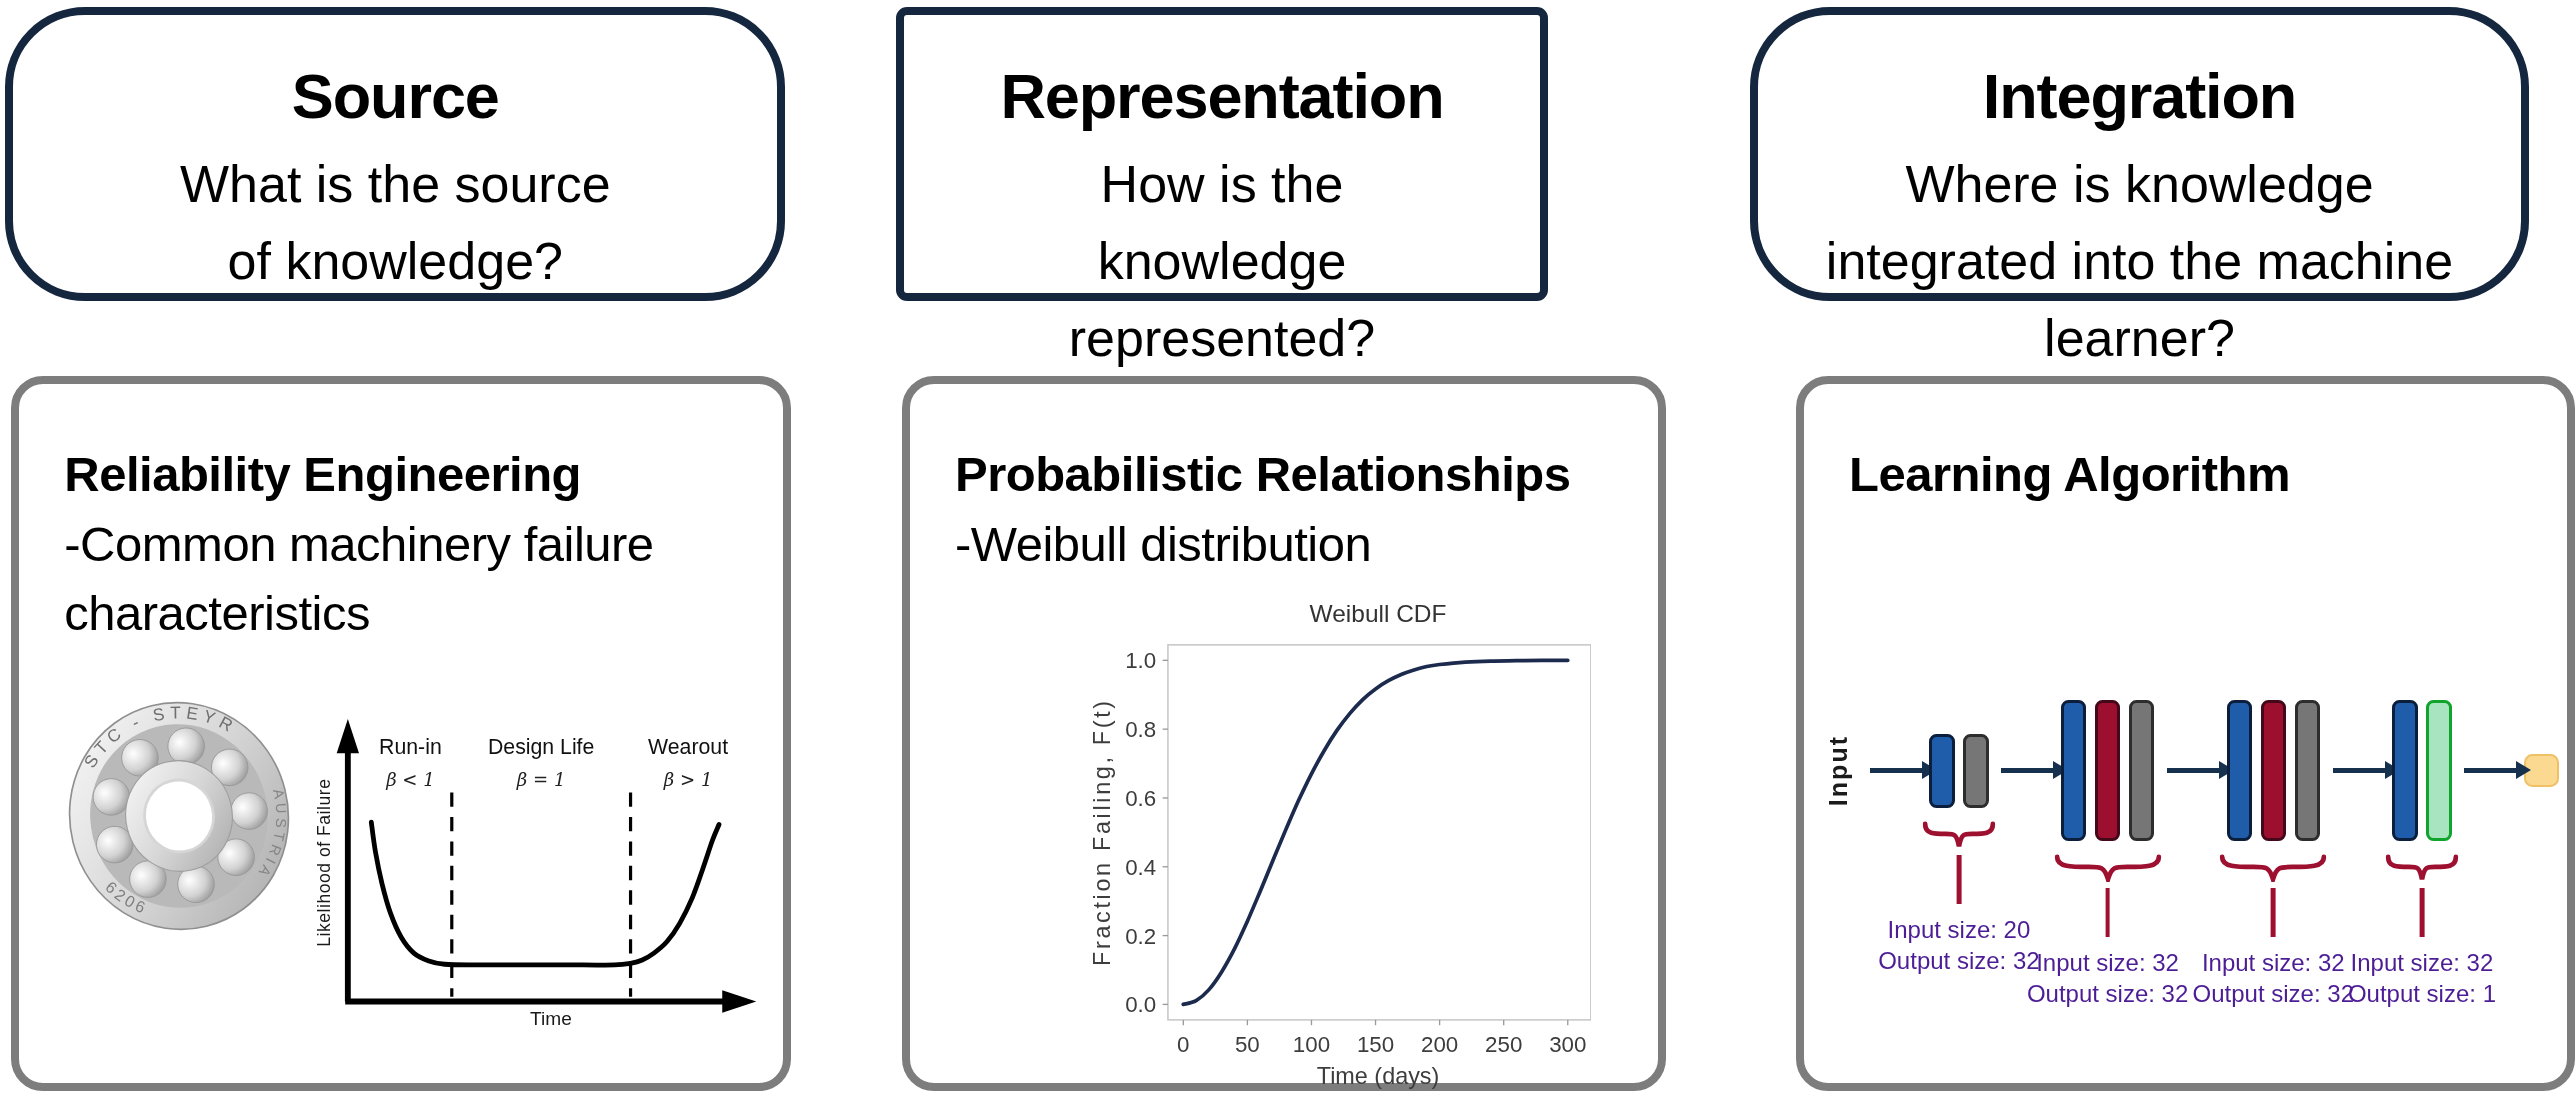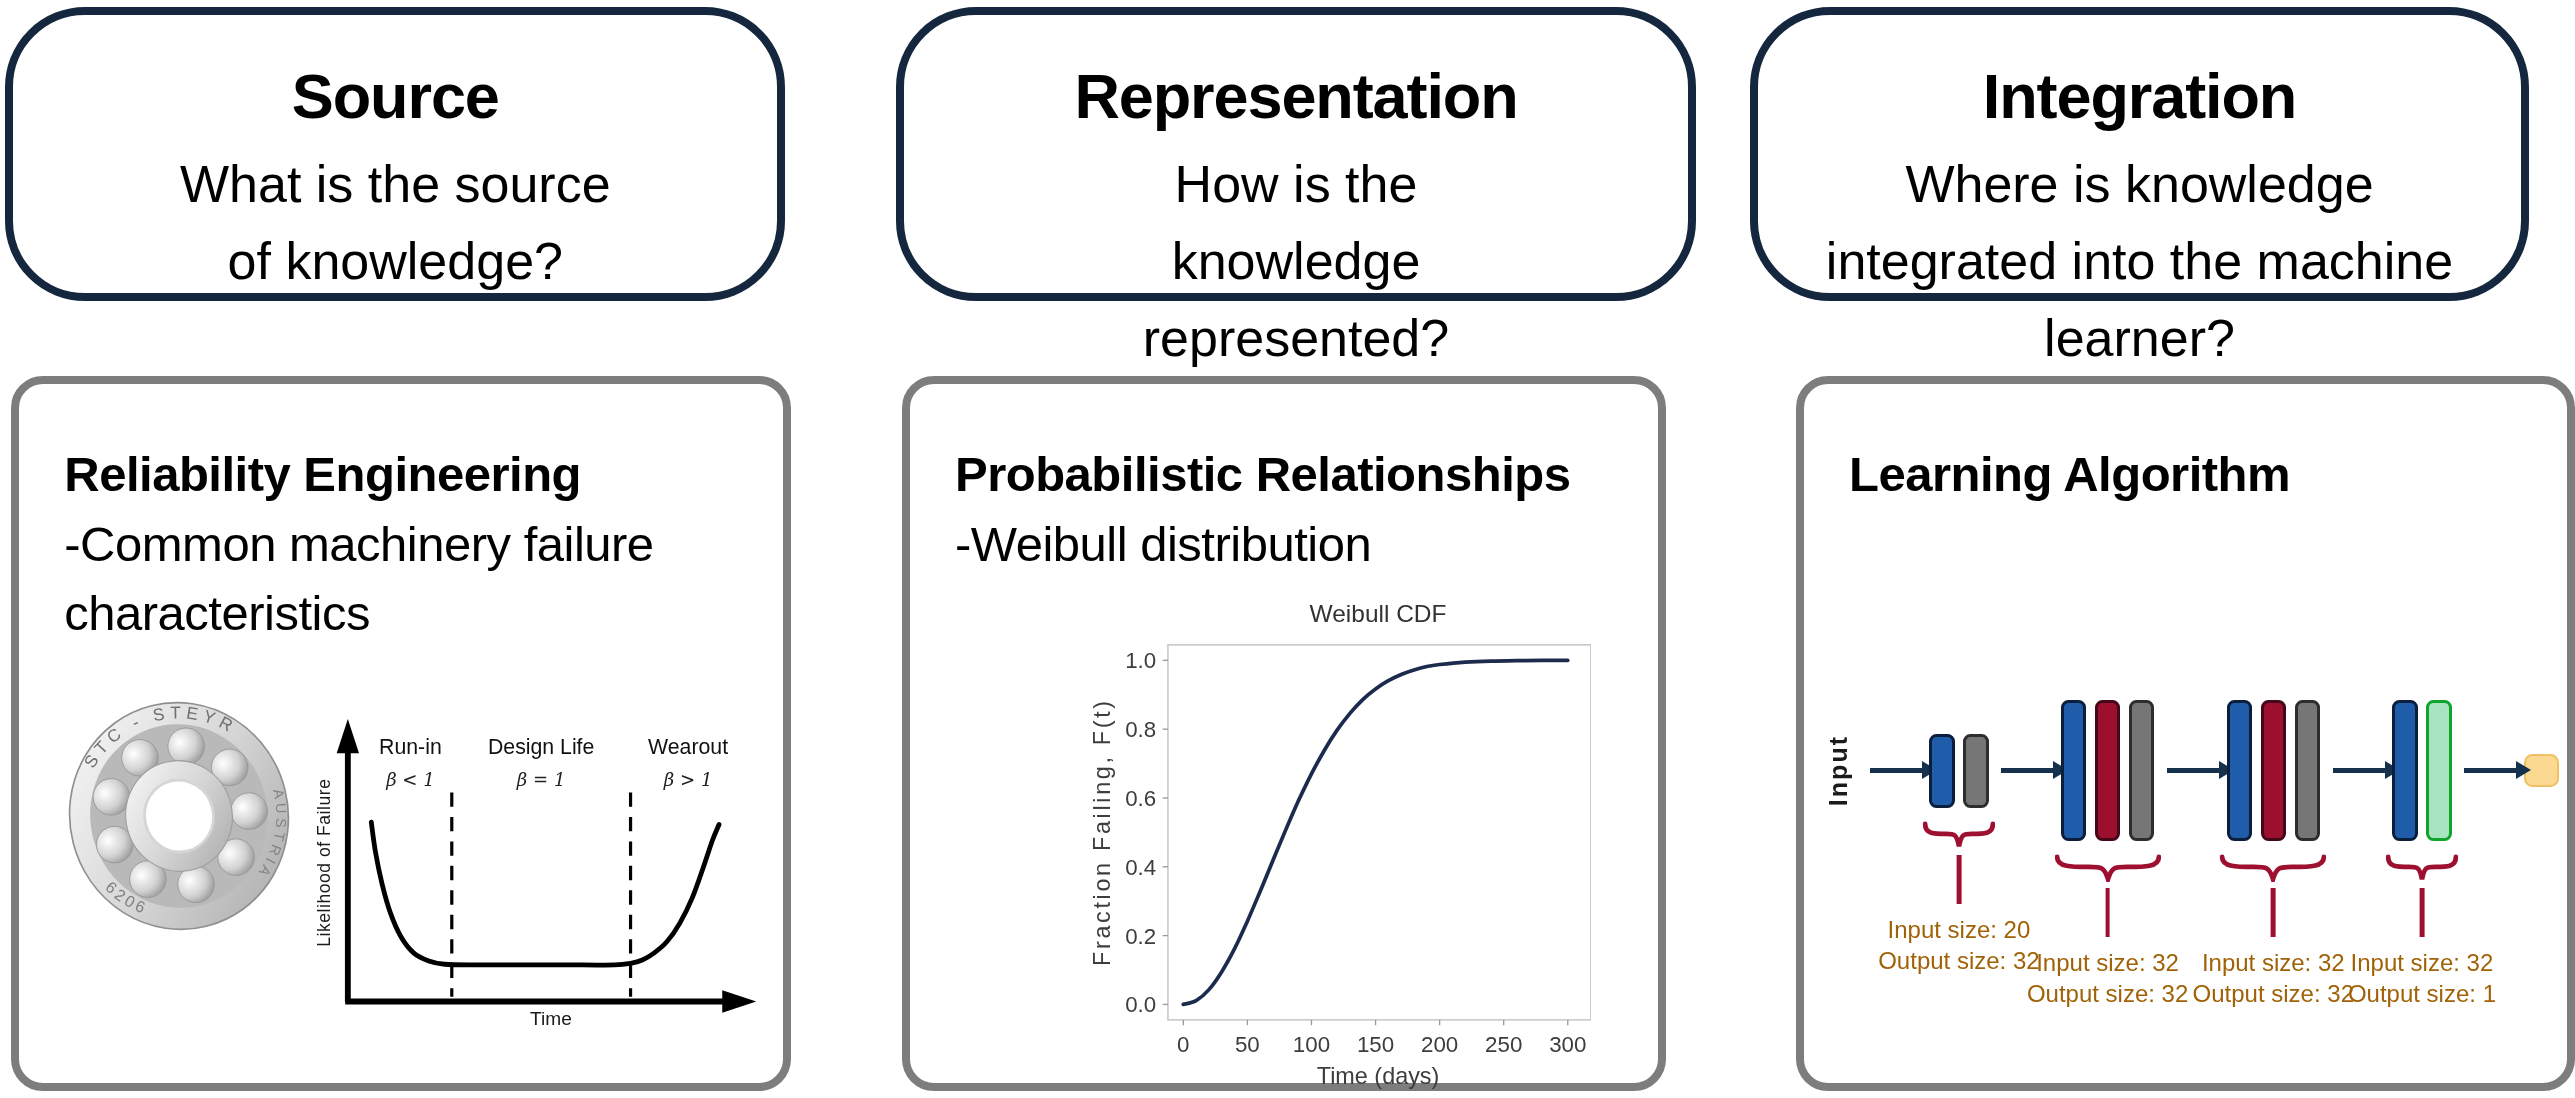--- a/index.html
+++ b/index.html
@@ -1,20 +1,20 @@
 <!DOCTYPE html>
 <html style="--hdr-border: #15263f; --card-border: #7d7d7d; --nn-blue: #1f5caa; --nn-blue-border: #0b1f3c; --nn-maroon: #9c0f2f; --nn-maroon-border: #45081a; --nn-gray: #767676; --nn-gray-border: #2d2d2d; --nn-green: #a9e4c0; --nn-green-border: #0fa42c; --nn-out: #fbd991; --nn-out-border: #efc066; --nn-brace: #9e1030; --nn-arrow: #16314e;font-size:8.5px"><head>
 <meta charset="utf-8">
 <style>
   html,body{margin:0;padding:0;background:#ffffff;overflow:hidden;}
   body{width:2576px;height:1098px;font-family:"Liberation Sans","DejaVu Sans",sans-serif;color:#000;}
   .canvas{position:relative;width:2576px;height:1098px;background:#fff;padding-left:44px;}
   .hbox{position:absolute;top:7.4px;height:294px;box-sizing:border-box;
         border:8px solid var(--hdr-border,#15263f);border-radius:80px;background:#fff;text-align:center;}
-  #h1{left:5.3px;width:780px;} #h2{left:896px;width:800px;} #h3{left:1750px;width:779px;}
+  #h1{left:5.3px;width:780px;} #h2{left:896px;width:652px;border-radius:11px;} #h3{left:1750px;width:779px;}
   .h-title{font-size:63px;font-weight:bold;letter-spacing:-1.1px;margin-top:42px;line-height:1.25;}
   .h-sub{font-size:52px;line-height:1.48;margin:9.6px auto 0;}
   #h1 .h-sub{max-width:468px;} #h2 .h-sub{max-width:452px;} #h3 .h-sub{max-width:697px;}
   .cbox{position:absolute;top:376px;height:715px;box-sizing:border-box;
         border:8.5px solid var(--card-border,#7d7d7d);border-radius:32px;background:#fff;margin-left:6px;}
   #c1{left:5.3px;width:780px;} #c2{left:896px;width:764px;} #c3{left:1790px;width:779px;}
   .c-text{position:absolute;left:45px;right:45px;top:56px;}
   .c-title{font-size:49px;font-weight:bold;letter-spacing:-0.5px;line-height:1.42;}
   .c-body{font-size:49px;font-weight:normal;letter-spacing:-0.5px;line-height:1.42;}
   svg{font-family:"Liberation Sans","DejaVu Sans",sans-serif;}
@@ -34,21 +34,21 @@
   .bar{box-sizing:border-box;width:25.5px;border-radius:7.4px;border:3.7px solid #000;flex:none;}
   .bar.tall{height:141px;} .bar.short{height:74px;}
   .bar.blue{background:var(--nn-blue);border-color:var(--nn-blue-border);}
   .bar.maroon{background:var(--nn-maroon);border-color:var(--nn-maroon-border);}
   .bar.gray{background:var(--nn-gray);border-color:var(--nn-gray-border);}
   .bar.green{background:var(--nn-green);border-color:var(--nn-green-border);}
   .nn-brace{position:absolute;left:50%;transform:translateX(-50%);}
   .nn-group.tall .nn-brace{top:187px;} .nn-group.short .nn-brace{top:154px;}
   .brace-line{position:absolute;left:50%;transform:translateX(-50%);width:4.8px;background:var(--nn-brace,#9e1030);}
   .nn-group.tall .brace-line{top:222px;height:49px;} .nn-group.short .brace-line{top:189px;height:49px;}
-  .nn-label{position:absolute;left:50%;transform:translateX(-50%);text-align:center;font-size:24px;line-height:1.3;color:#a16207;white-space:nowrap;}
+  .nn-label{position:absolute;left:50%;transform:translateX(-50%);text-align:center;font-size:24px;line-height:1.3;color:#4c1d95;white-space:nowrap;}
   .nn-group.tall .nn-label{top:281px;} .nn-group.short .nn-label{top:248px;}
   .nn-output{width:35px;height:33px;border-radius:8.5px;background:var(--nn-out,#fbd991);
       border:2.7px solid var(--nn-out-border,#efc066);align-self:center;flex:none;box-sizing:border-box;}
 </style>
 </head>
 <body>
 
 <div class="canvas">
 
   <div class="hbox" id="h1">

